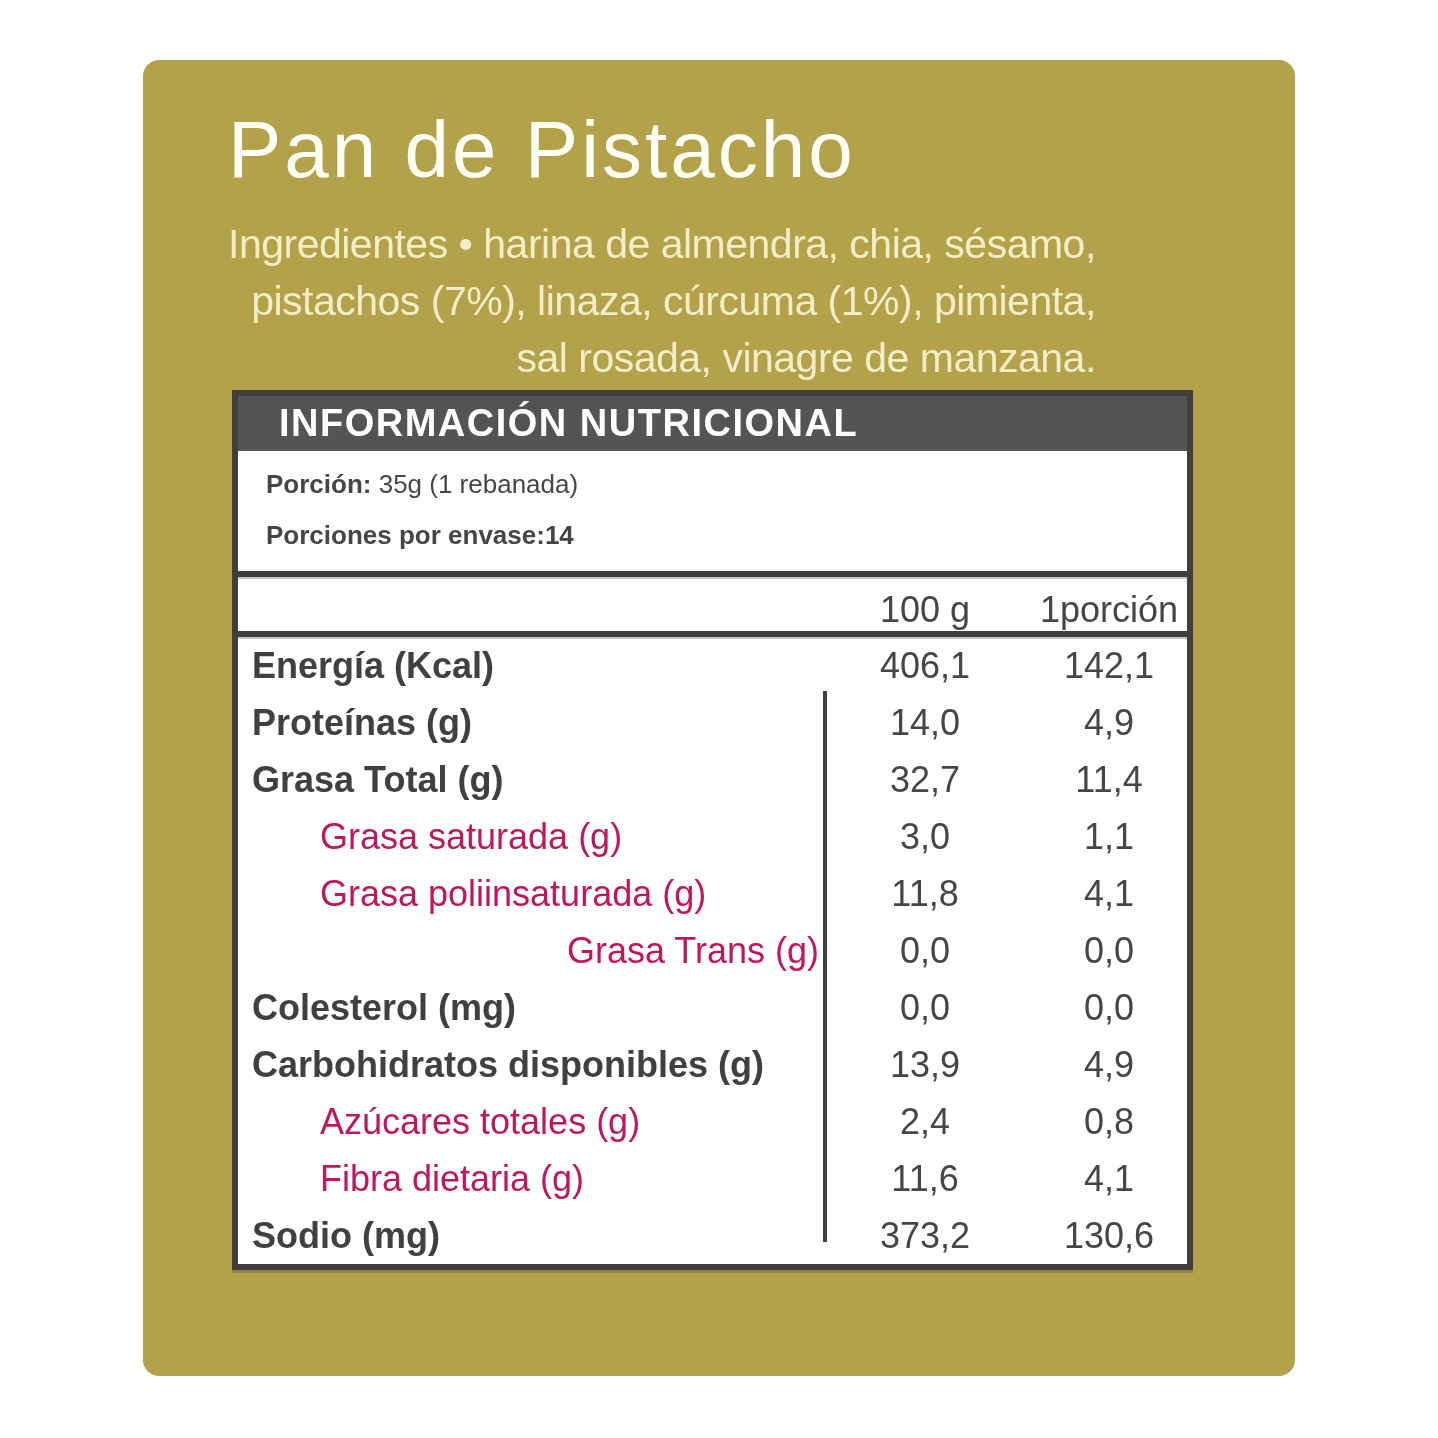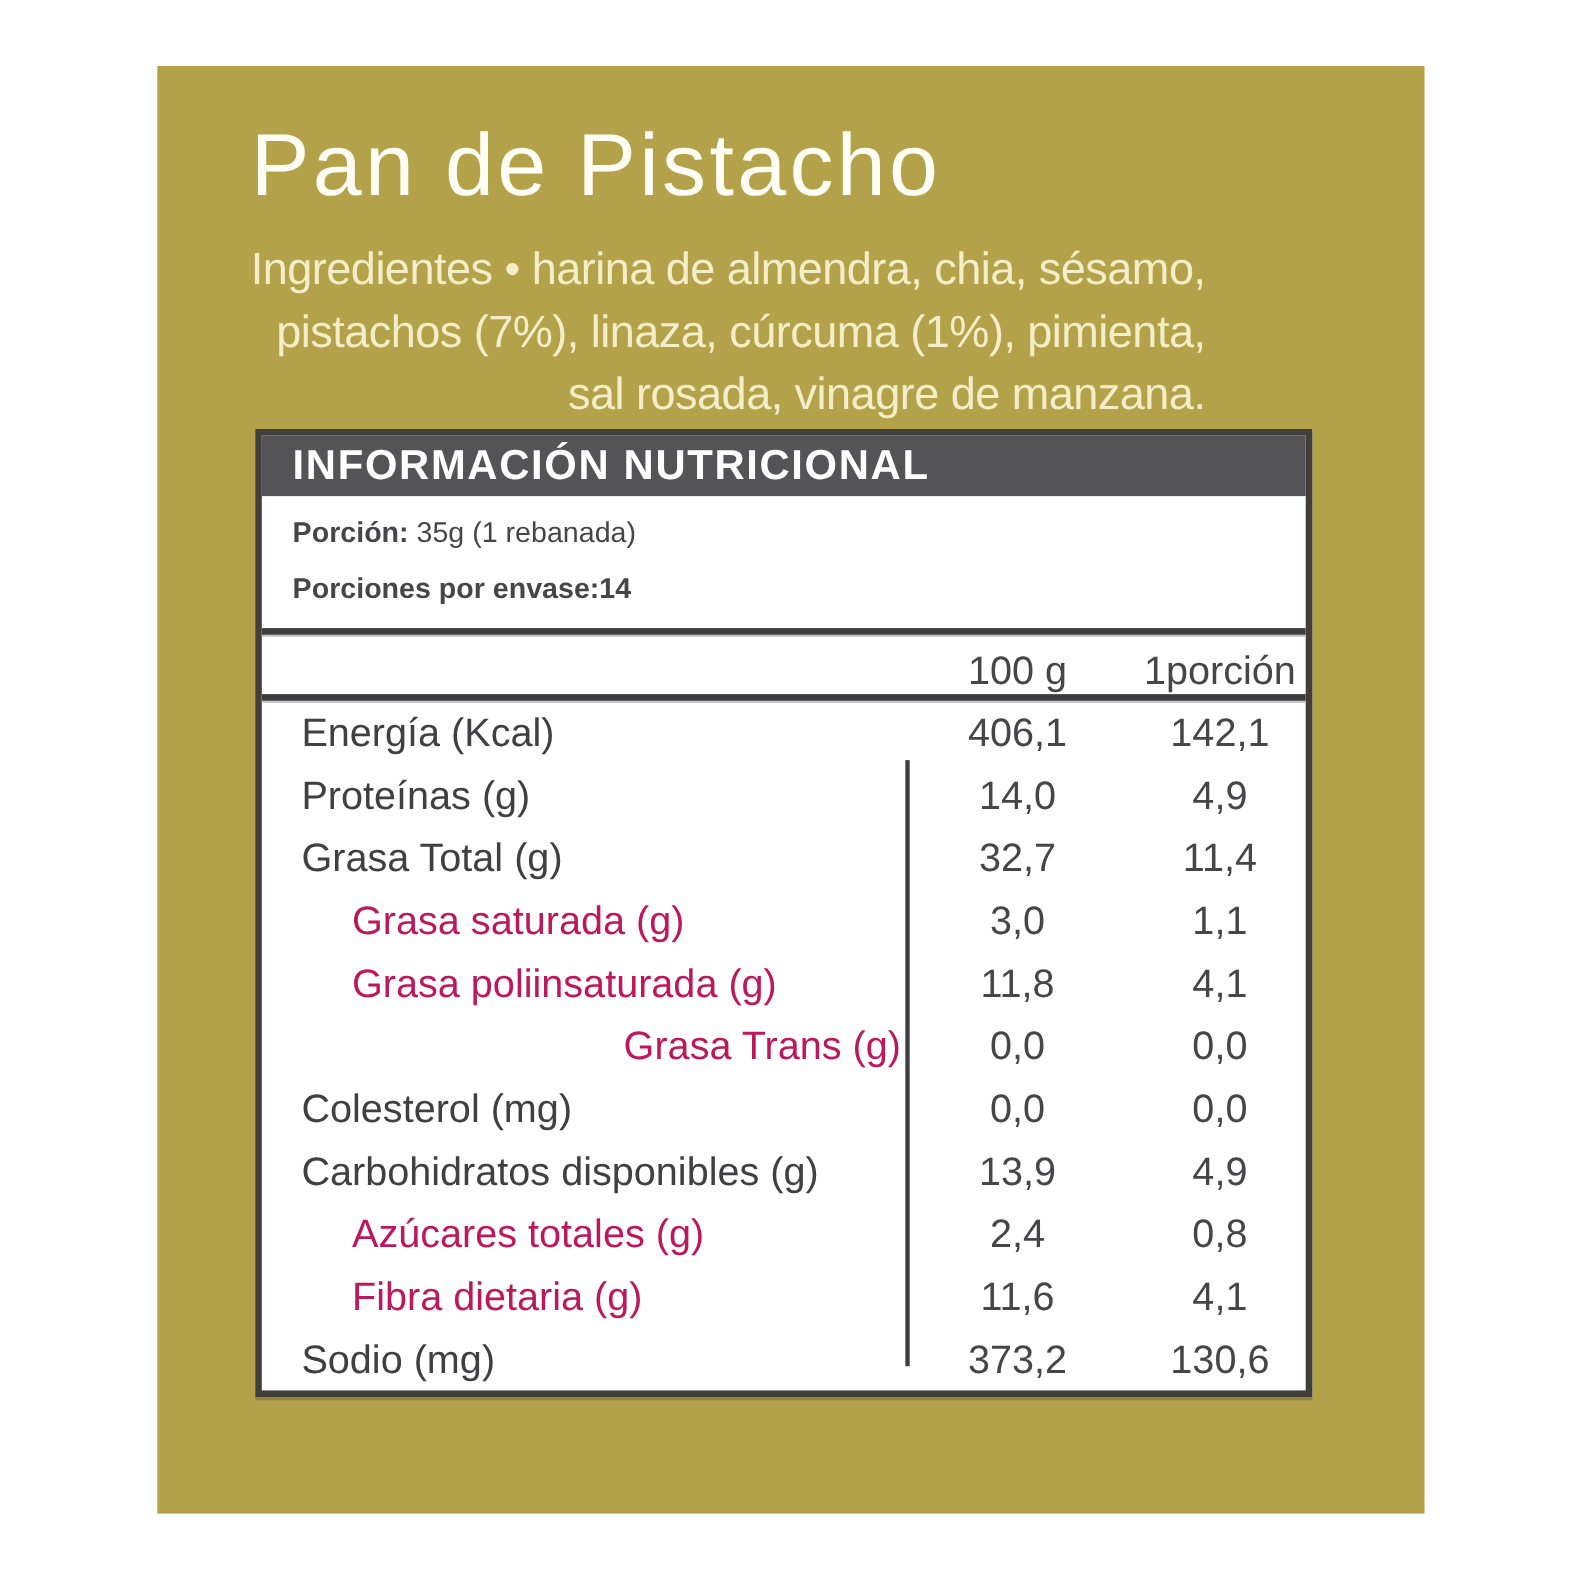--- a/index.html
+++ b/index.html
@@ -7,20 +7,21 @@
     position:relative;
     width:1438px;height:1438px;
     background:#ffffff;
     font-family:"Liberation Sans","DejaVu Sans",sans-serif;
     overflow:hidden;
   }
   .panel{
     position:absolute;
     left:143px;top:60px;width:1152px;height:1316px;
     background:var(--gold,#b3a24a);
+    border-radius:16px;
   }
   .title{
     position:absolute;left:85px;top:46px;
     font-size:80px;line-height:1.1;font-weight:400;
     letter-spacing:3px;
     color:var(--title,#fffef5);
   }
   .ingredients{
     position:absolute;left:85px;top:156px;
     font-size:41px;line-height:57px;letter-spacing:-0.5px;
@@ -35,21 +36,21 @@
     box-sizing:border-box;
     box-shadow:0 3px 0 rgba(0,0,0,0.18);
     display:flex;flex-direction:column;
     color:var(--ink,#464648);
   }
   .nt-header{
     height:55px;flex:0 0 55px;
     background:var(--barbg,#545456);
     color:#ffffff;font-weight:700;font-size:38px;letter-spacing:1.5px;
     display:flex;align-items:center;
-    padding-left:28px;
+    padding-left:41px;
   }
   .serving{
     flex:0 0 112px;
     padding:8px 0 0 28px;
     font-size:26px;line-height:51px;
   }
   .b{font-weight:700;}
   .hrule{flex:0 0 6px;background:#3e3e40;box-shadow:0 2px 0 #c6c6c6;position:relative;z-index:2;}
   .colhead{
     flex:0 0 54px;
@@ -62,22 +63,22 @@
     position:relative;
   }
   .row{
     flex:1 1 auto;
     display:flex;align-items:center;
     font-size:36px;
   }
   .lblspace{flex:1 1 auto;}
   .lbl{
     flex:1 1 auto;
-    padding-left:36px;
-    font-weight:400;
+    padding-left:14px;
+    font-weight:700;
     white-space:nowrap;
     color:#404042;
   }
   .row.sub .lbl{font-weight:400;padding-left:82px;color:#be185d;}
   .row.sub2 .lbl{padding-left:92px;text-align:right;}
   .v1{flex:0 0 212px;width:212px;text-align:center;}
   .v2{flex:0 0 156px;width:156px;text-align:center;}
   .vline{
     position:absolute;
     left:585px;top:54px;bottom:22px;width:4px;

